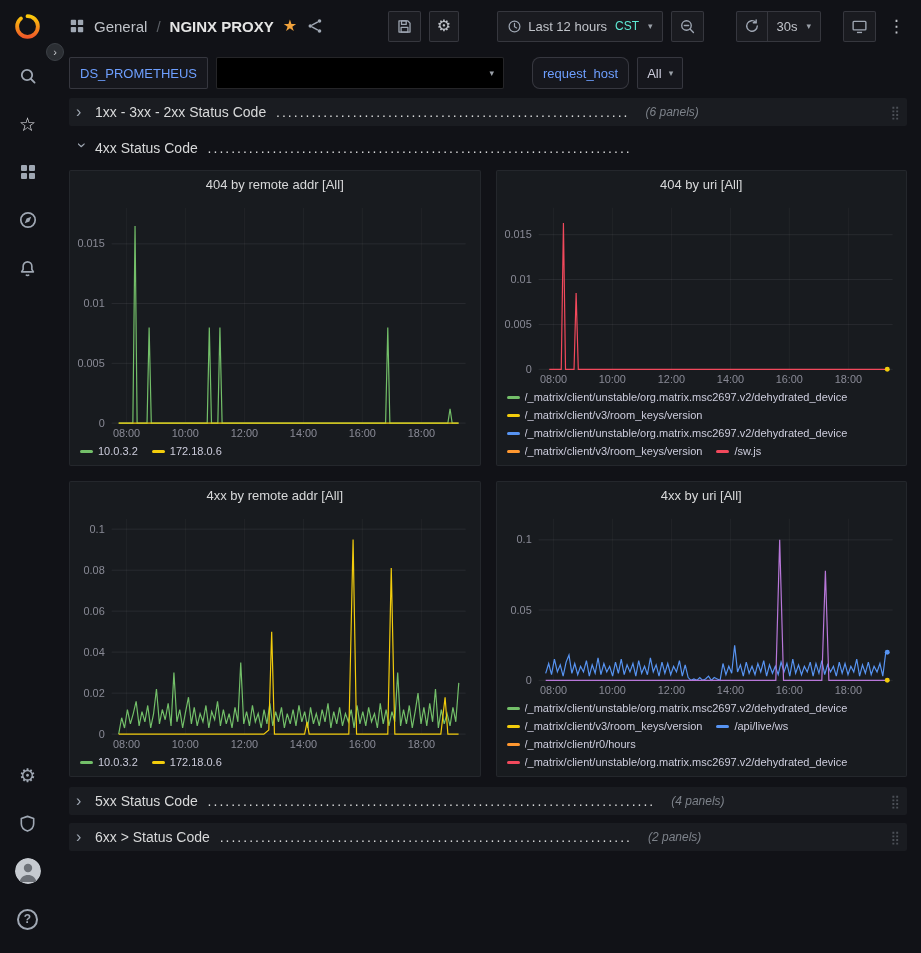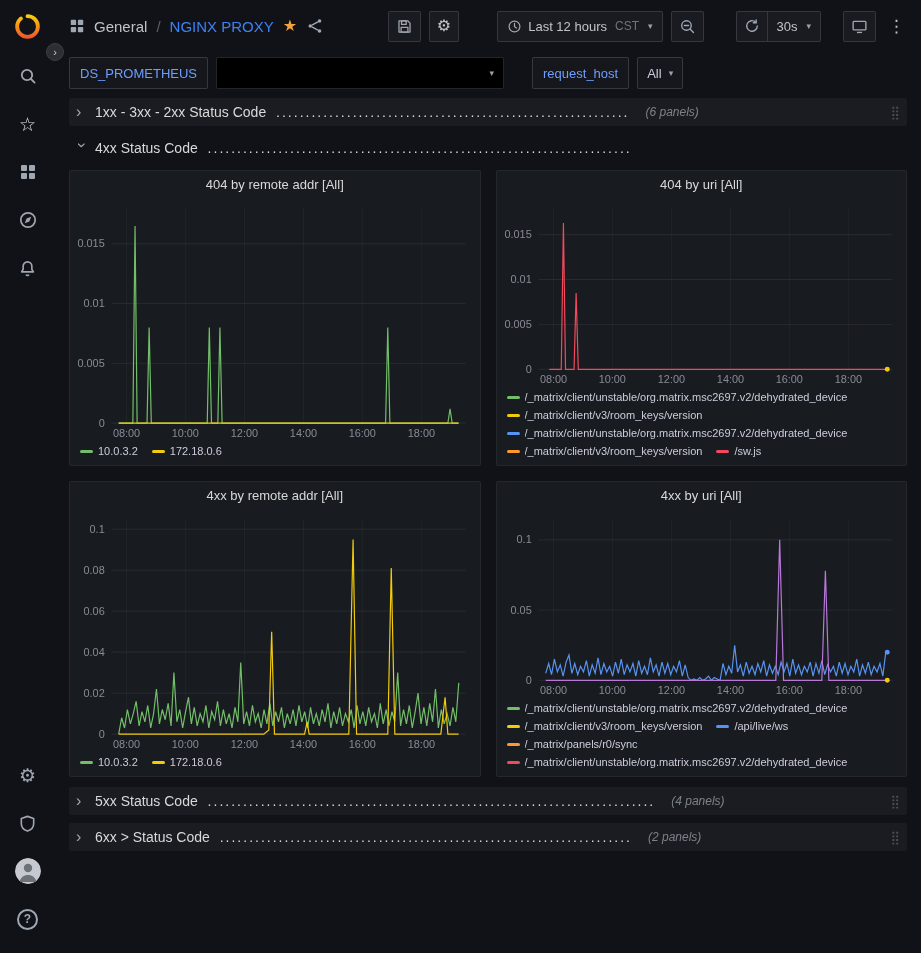--- a/index.html
+++ b/index.html
@@ -16,40 +16,40 @@
   .help-circle { width:21px; height:21px; border-radius:50%; border:2px solid #9fa7b3; display:flex; align-items:center; justify-content:center; font-size:12px; font-weight:700; color:#9fa7b3; }
   .edge-toggle { position:fixed; left:46px; top:43px; width:18px; height:18px; border-radius:50%; background:#2b2e33; border:1px solid #3c4046; color:#c7c9cd; display:flex; align-items:center; justify-content:center; font-size:11px; line-height:1; z-index:5; cursor:pointer; }
 
   
   .main { margin-left:55px; width:866px; }
 
   .topbar { height:52px; display:flex; padding:0 12px 0 14px;gap:22px; }
   .tb-left { display:flex; align-items:center; gap:9px; font-size:15px; }
   .bc-root { color:#bfc2c8; cursor:pointer; }
   .bc-sep { color:#5c6066; }
-  .bc-title { color:#3b82f6; font-weight:400; }
+  .bc-title { color:#e5e5e5; font-weight:700; }
   .fav-star { color:#f2a33c; font-size:16px; cursor:pointer; line-height:1; }
   .icon { display:inline-flex; align-items:center; color:#9fa7b3; }
   .icon svg { display:block; }
 
   .tb-right { margin-left:auto; display:flex; align-items:center; gap:8px; }
   .tb-btn { height:31px; display:inline-flex; align-items:center; gap:6px; padding:0 9px; background:rgba(204,204,220,0.05); border:1px solid rgba(204,204,220,0.16); border-radius:2px; color:#c0c3c9; font-size:13px; font-family:inherit; cursor:pointer; }
   .icon-btn { padding:0 7px; }
   .glyph { font-size:16px; line-height:1; }
-  .tz { color:#737373; font-size:12px; margin-left:2px; }
+  .tz { color:#5eead4; font-size:12px; margin-left:2px; }
   .caret { font-size:9px; color:#9aa0a8; margin-left:3px; line-height:1; }
   .tb-group { display:flex;padding-left:24px; }
   .tb-group .tb-btn:first-child { border-radius:2px 0 0 2px; border-right:none; }
   .tb-group .tb-btn:last-child { border-radius:0 2px 2px 0; }
   .kebab { font-size:17px; color:#c0c3c9; padding:0 4px; cursor:pointer; }
 
   
   .subnav { display:flex; align-items:center; gap:8px; padding:5px 14px 9px; }
   .var-label { height:32px; display:flex; align-items:center; padding:0 10px; border:1px solid rgba(204,204,220,0.18); border-radius:2px; color:#6e9fff; font-size:13px; background:rgba(204,204,220,0.03); }
-  .var-label.host { margin-left:20px; }
+  .var-label.host { margin-left:20px;border-radius:8px; }
   .var-value { height:32px; display:flex; align-items:center; padding:0 9px; border:1px solid rgba(204,204,220,0.18); border-radius:2px; cursor:pointer; font-size:13px; color:#ccccdc; }
   .var-value.redacted { width:288px; background:#000; justify-content:flex-end; }
   .var-value.host-val { gap:4px; background:rgba(204,204,220,0.03); }
 
   
   .dash { padding:0 14px; }
   .row-header { height:28px; display:flex; align-items:center; gap:8px; padding:0 7px; margin-bottom:8px; border-radius:2px; cursor:pointer; }
   .row-header.collapsed { background:#1a1c21; }
   .row-chevron { color:#9fa7b3; font-size:16px; line-height:1; width:11px; display:inline-block; }
   .row-header.expanded .row-chevron { transform:rotate(90deg); }
@@ -440,21 +440,21 @@
             <span class="lg-item">
               <span class="lg-mark" style="background: rgb(242, 204, 12);"></span>
               <span class="lg-label">/_matrix/client/v3/room_keys/version</span>
             </span>
             <span class="lg-item">
               <span class="lg-mark" style="background: rgb(87, 148, 242);"></span>
               <span class="lg-label">/api/live/ws</span>
             </span>
             <span class="lg-item">
               <span class="lg-mark" style="background: rgb(255, 152, 48);"></span>
-              <span class="lg-label">/_matrix/panels/r0/sync</span>
+              <span class="lg-label">/_matrix/client/r0/hours</span>
             </span>
             <span class="lg-item">
               <span class="lg-mark" style="background: rgb(242, 73, 92);"></span>
               <span class="lg-label">/_matrix/client/unstable/org.matrix.msc2697.v2/dehydrated_device</span>
             </span>
           </div>
         </div>
       </div>
 
     <div class="row-header collapsed">

